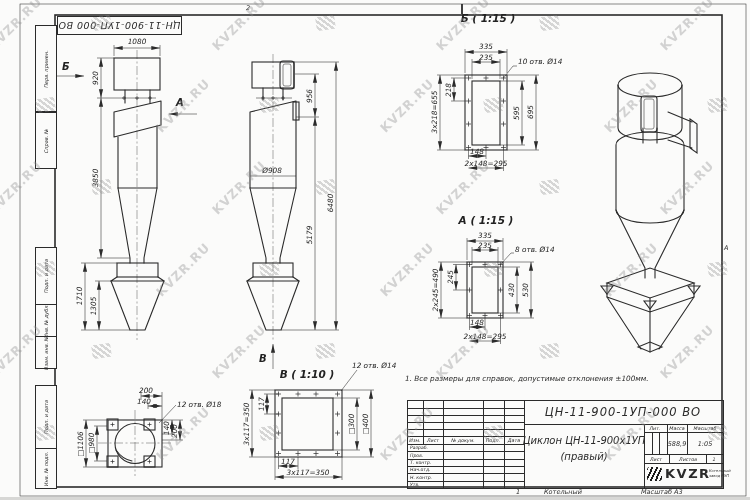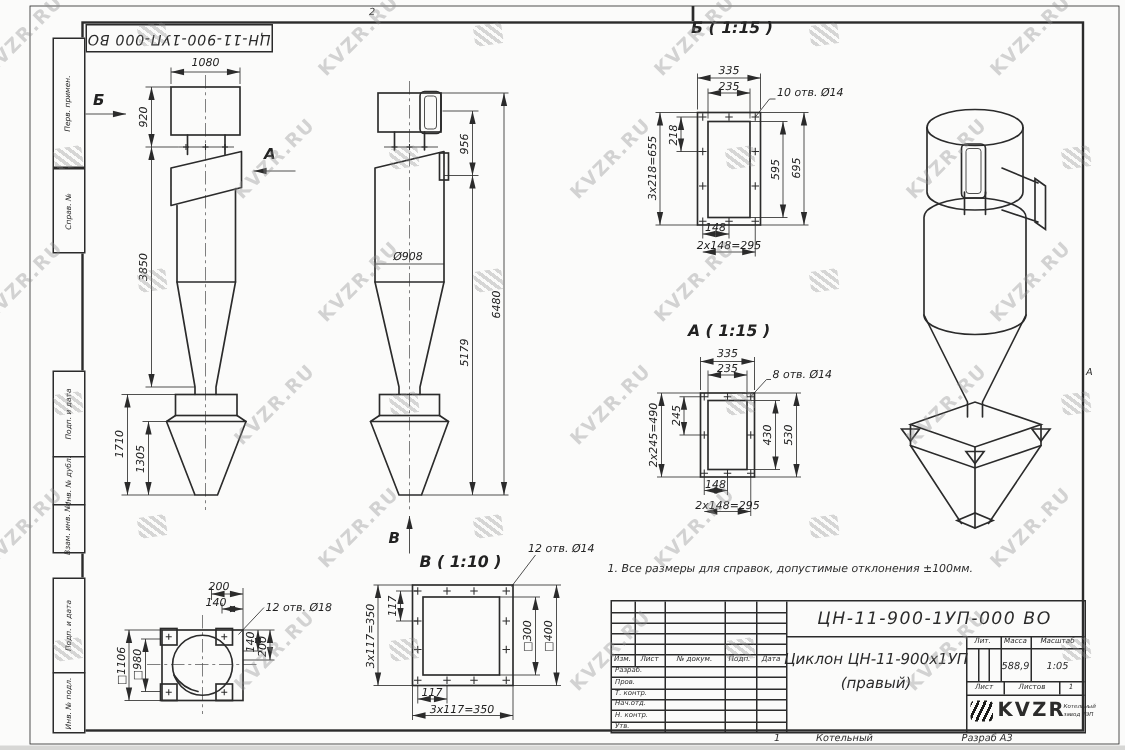--- a/index.html
+++ b/index.html
@@ -344,21 +344,21 @@
   <span class="tbs" style="left:306px;top:57.5px;">1</span>
 
   <span class="emblem" style="left:239px;top:66px;"></span>
   <span class="kvzr" style="left:257px;top:65px;">KVZR</span>
   <span class="ksub" style="left:301px;top:68px;">Котельный</span>
   <span class="ksub" style="left:301px;top:73px;">завод РЭП</span>
 </div>
 
 <span class="foot" style="left:516px;top:488px;">1</span>
 <span class="foot" style="left:544px;top:488px;">Котельный</span>
-<span class="foot" style="left:641px;top:488px;">Разраб А3</span>
+<span class="foot" style="left:641px;top:488px;">Масштаб А3</span>
 
 <span class="fold" style="left:246px;top:4px;">2</span>
 <span class="fold" style="left:724px;top:244px;">А</span>
 
 <div id="wm">
       <span class="wmt" style="left: -20px; top: 16px;">KVZR.RU</span>
       <span class="wml" style="left: 92px; top: 16px;"></span>
       <span class="wmt" style="left: 204px; top: 16px;">KVZR.RU</span>
       <span class="wml" style="left: 316px; top: 16px;"></span>
       <span class="wmt" style="left: 428px; top: 16px;">KVZR.RU</span>

